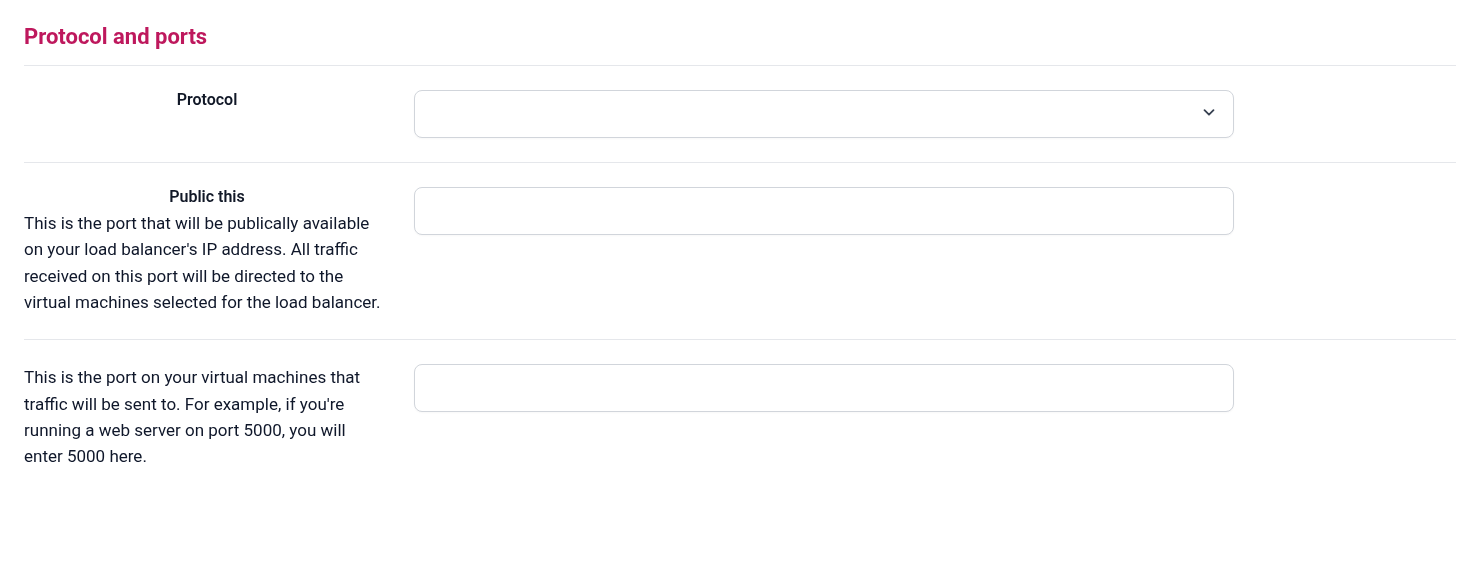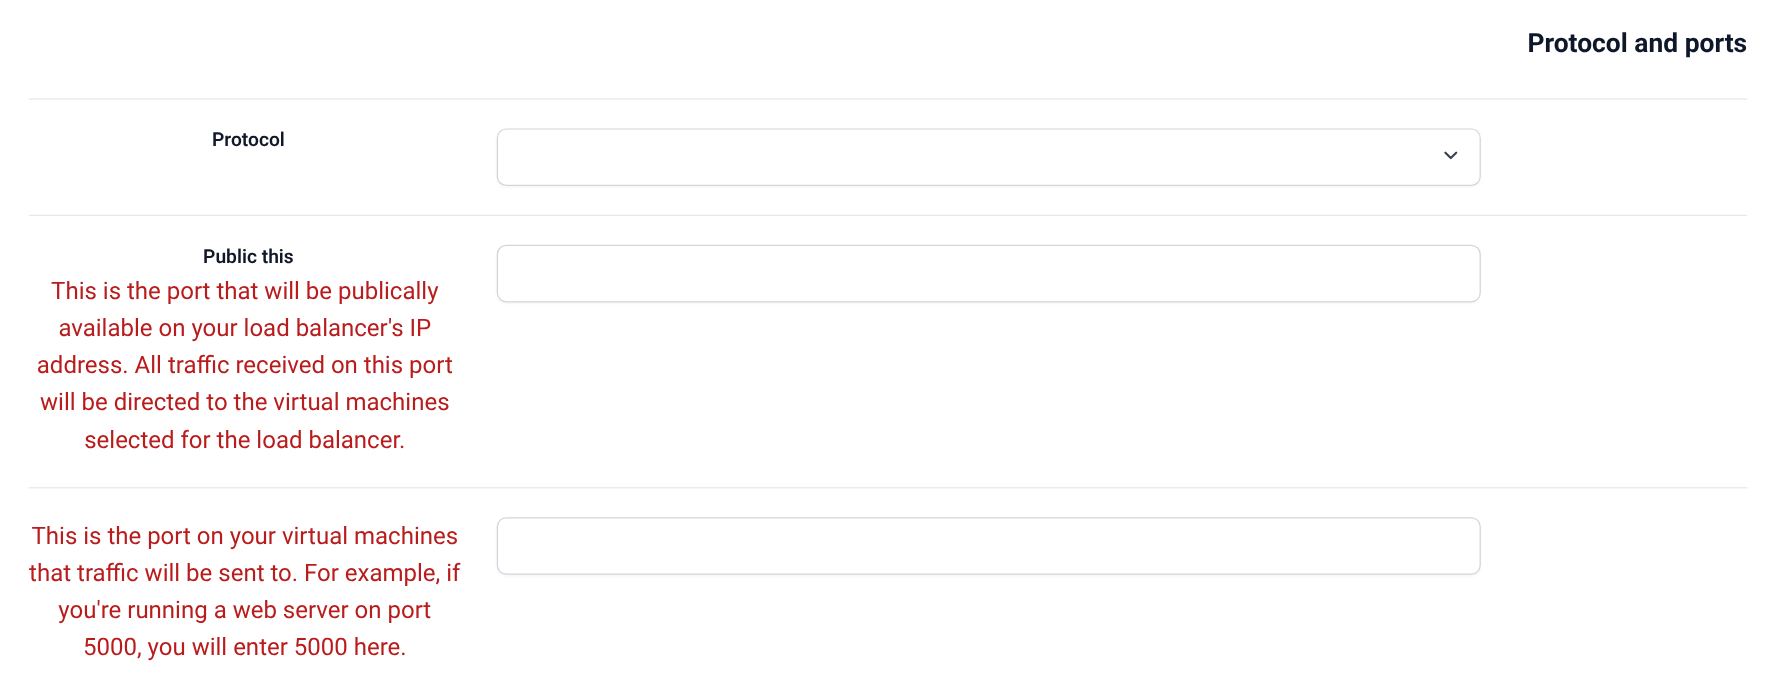--- a/index.html
+++ b/index.html
@@ -6,47 +6,45 @@
     body {
       font-family: -apple-system, BlinkMacSystemFont, "Segoe UI", Roboto, "Helvetica Neue", Arial, sans-serif;
       background: #fff;
       color: #1f2937;
       padding: 24px;
       width: 1480px;
     }
     .section-title {
       font-size: 22px;
       font-weight: 700;
-      color: #0f172a;
-      margin-bottom: 33px;
-      text-align: right;
+      color: #be185d;
+      margin-bottom: 16px;
     }
     .row {
       display: flex;
       border-top: 1px solid #e5e7eb;
       padding: 24px 0;
     }
     .label-col {
       width: 390px;
       flex-shrink: 0;
       padding-right: 24px;
     }
     .label-title {
       font-size: 16px;
       font-weight: 600;
       color: #111827;
       margin-bottom: 4px;
       text-align: center;
     }
     .label-desc {
-      font-size: 20px;
+      font-size: 17px;
       line-height: 1.55;
-      color: #b91c1c;
+      color: #0f172a;
       max-width: 360px;
-      text-align: center;
     }
     .input-col {
       flex: 1;
       max-width: 820px;
     }
     .select-wrap {
       position: relative;
       width: 100%;
     }
     .text-input, .select-input {

